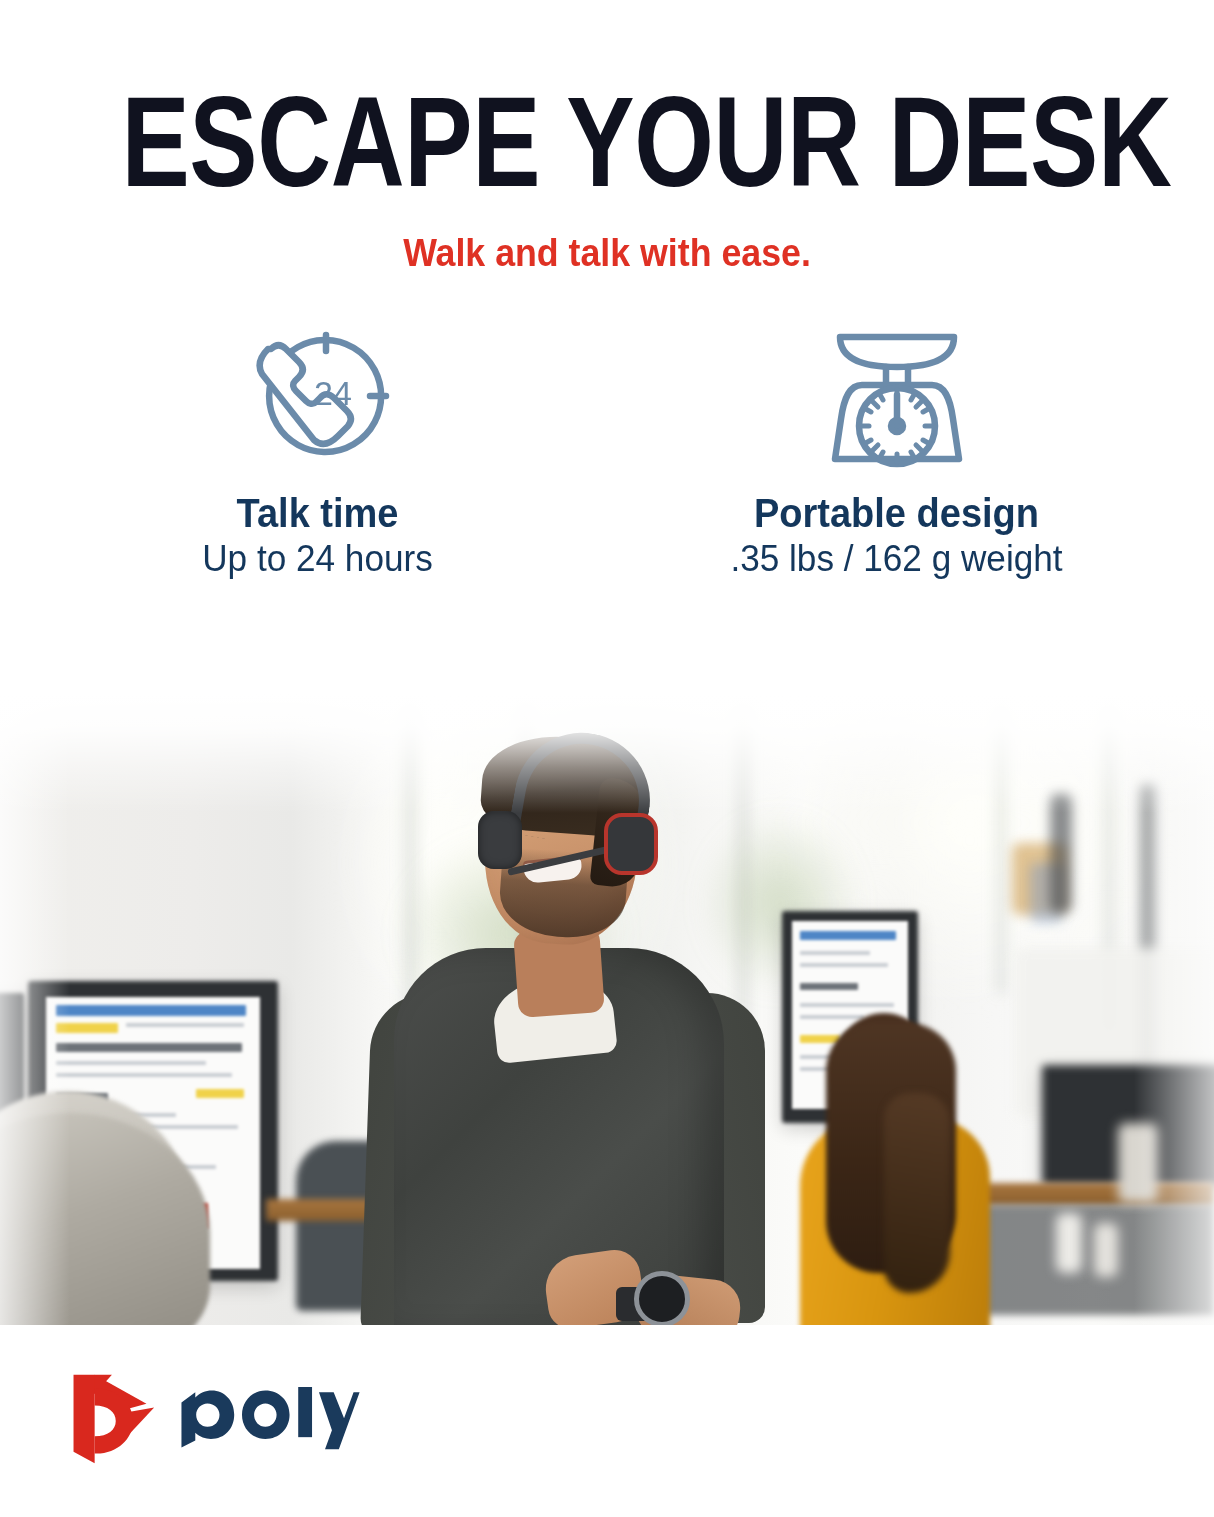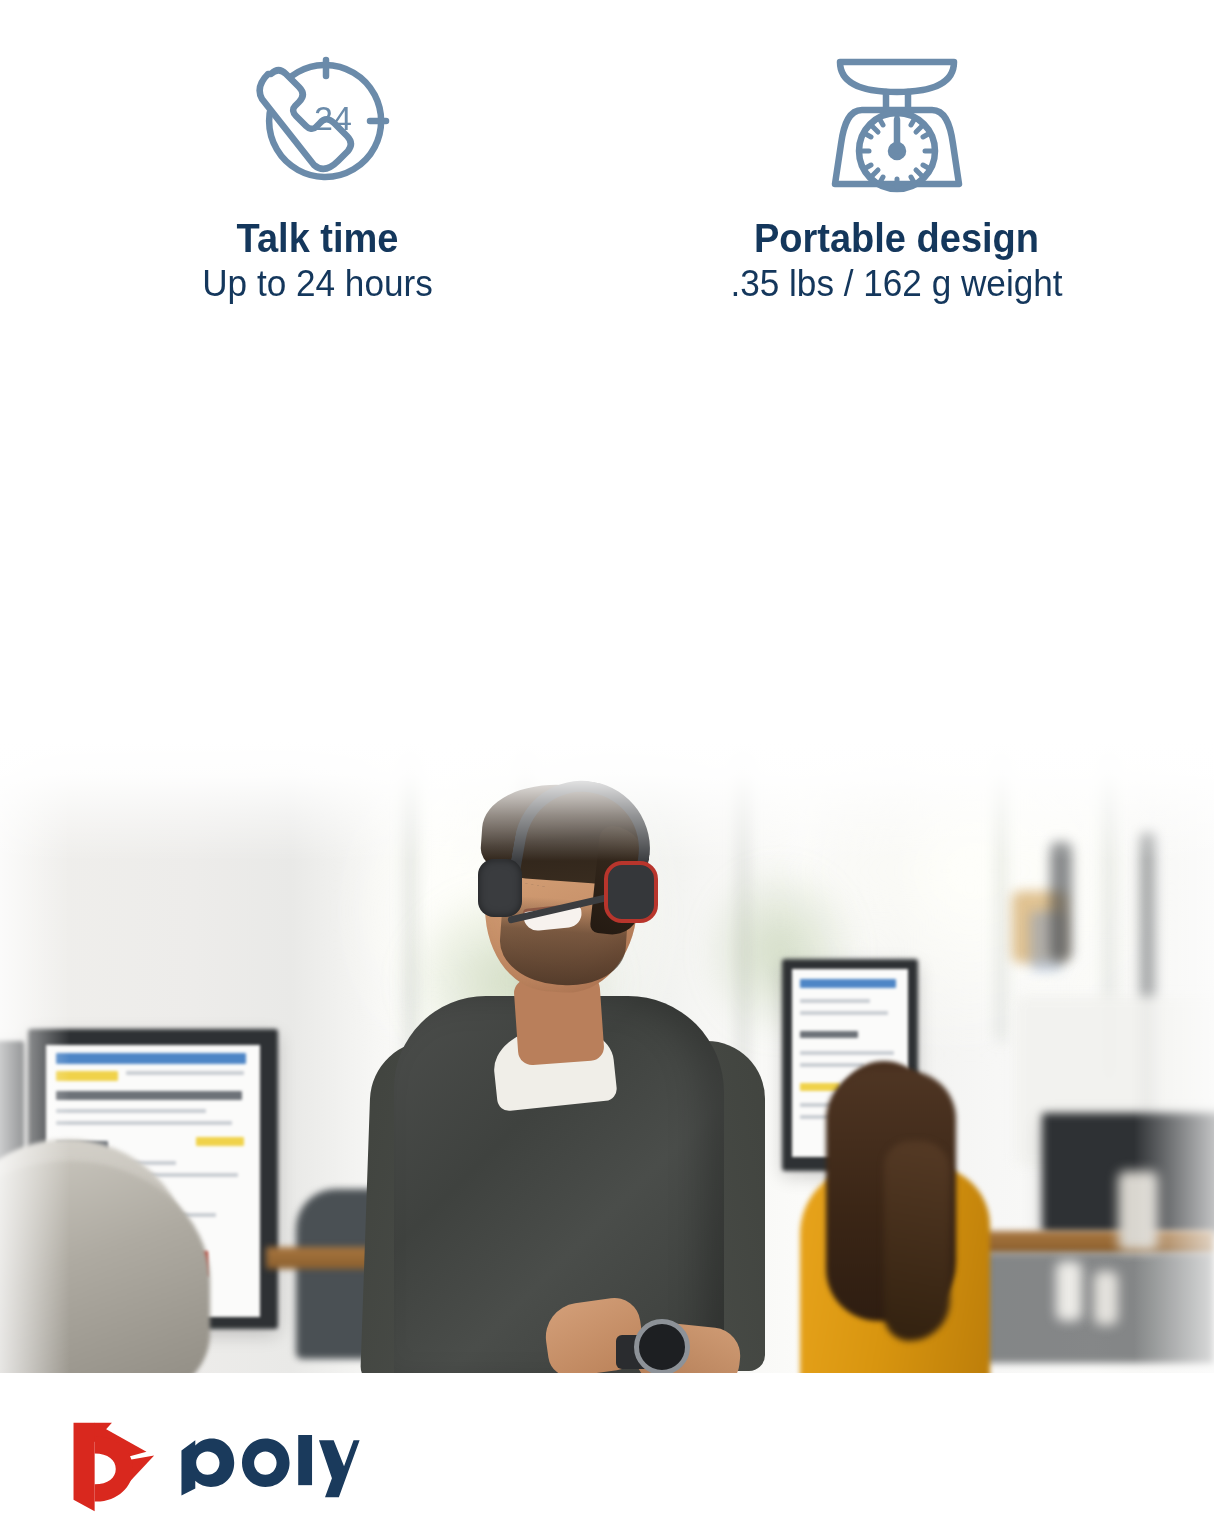--- a/index.html
+++ b/index.html
@@ -305,20 +305,24 @@
   }
   .logo { position:absolute; left:62px; top:46px; display:flex; align-items:center; gap:20px; }
   .logo-mark { width:96px; height:96px; }
   .logo-word { height:64px; }
 </style>
 </head>
 <body>
 
 <div class="poster">
 
+  <div class="headline-block">
+    <div class="headline">ESCAPE YOUR DESK</div>
+    <div class="subhead">Walk and talk with ease.</div>
+  </div>
 
   <div class="features">
 
 
     <div class="feature f2">
       <div class="feature-icon">
         <svg width="160" height="150" viewBox="0 0 160 150" fill="none" stroke="#6b8baa" stroke-width="6.5" stroke-linecap="round" stroke-linejoin="round">
 
           <path d="M60 24 A56 56 0 1 1 60 122 A56 56 0 0 1 60 24"></path>
 

